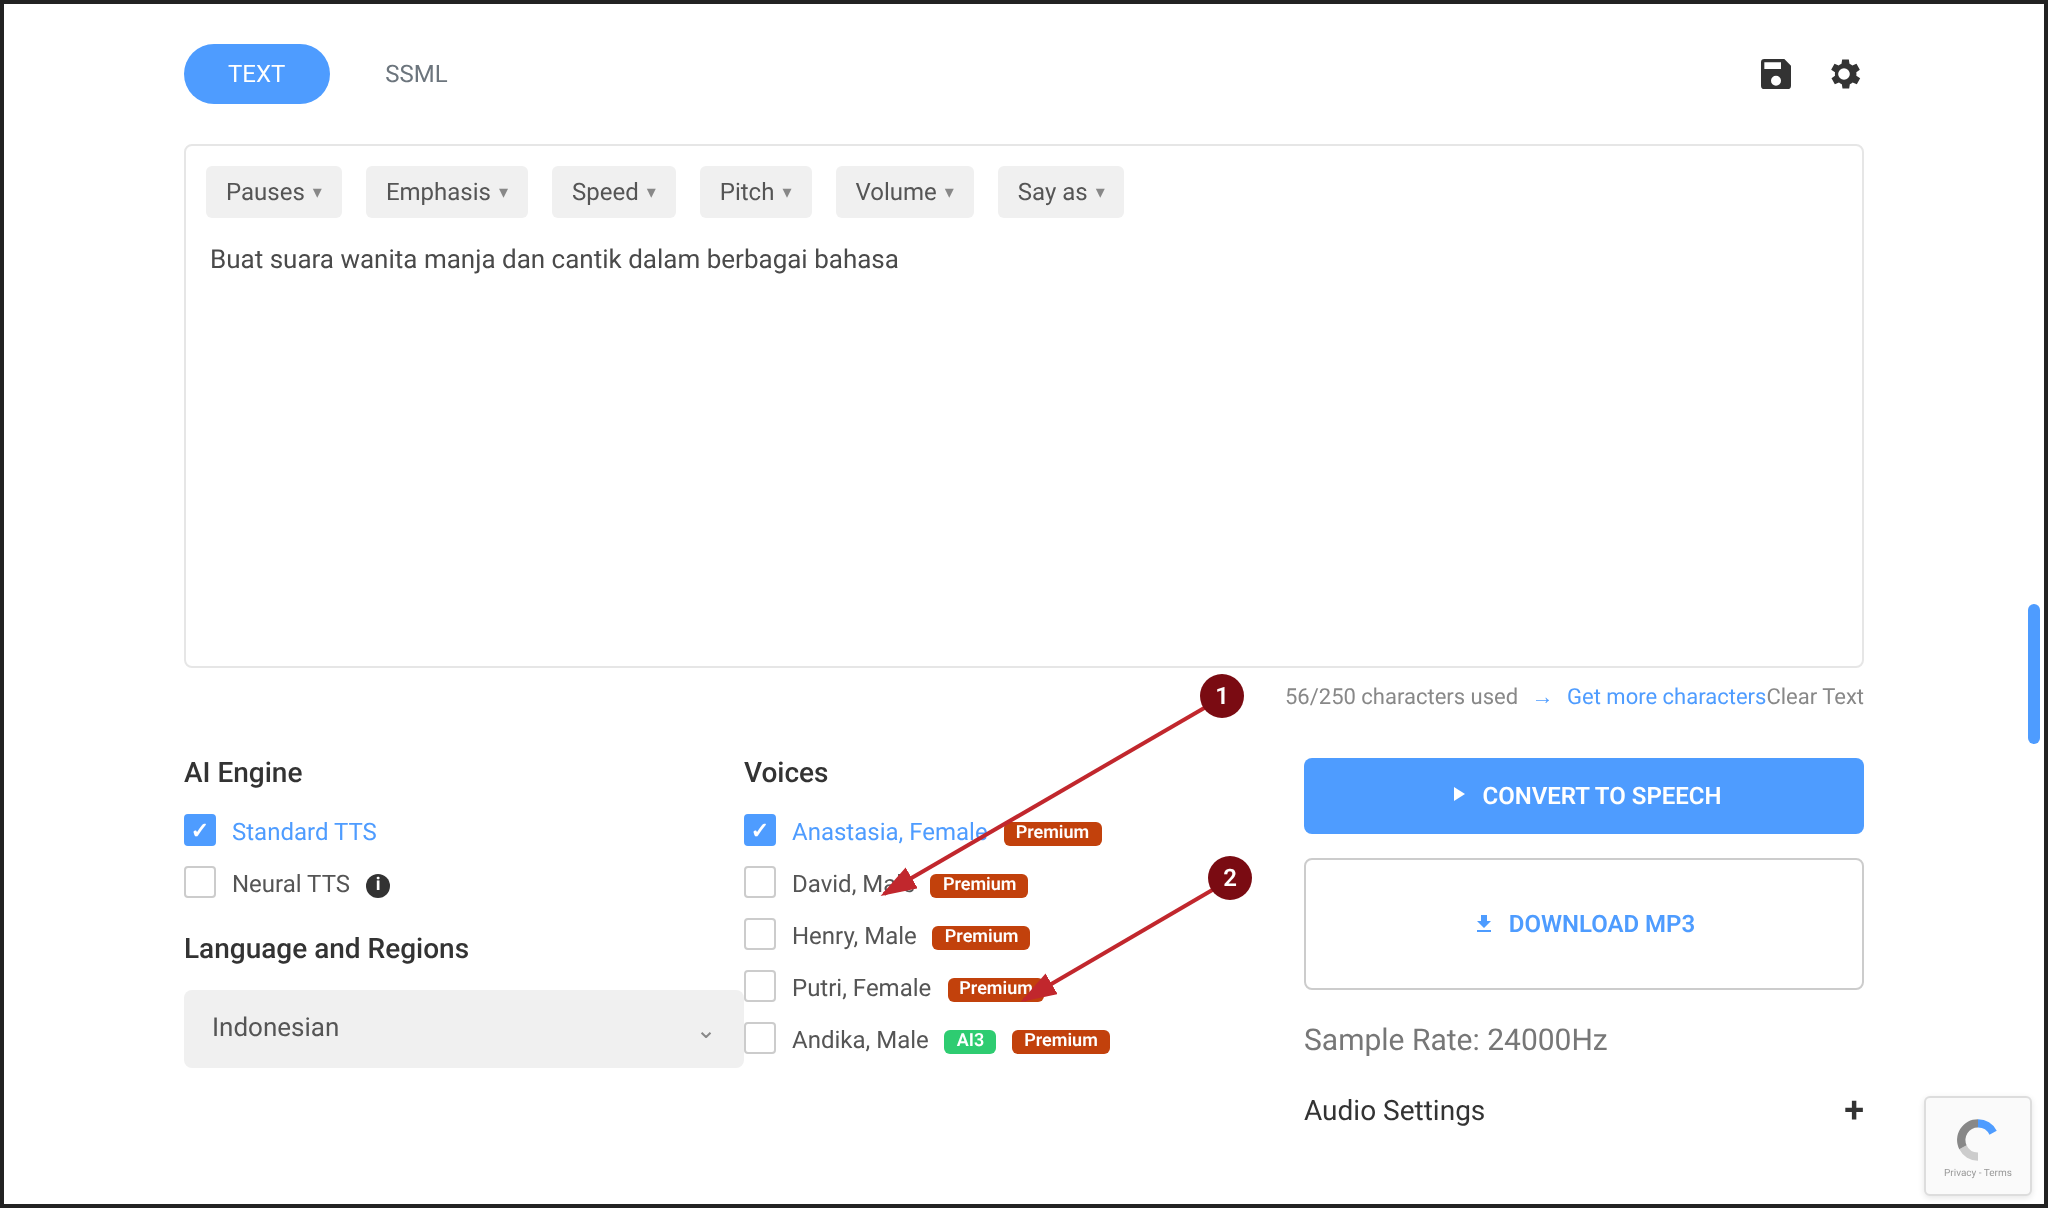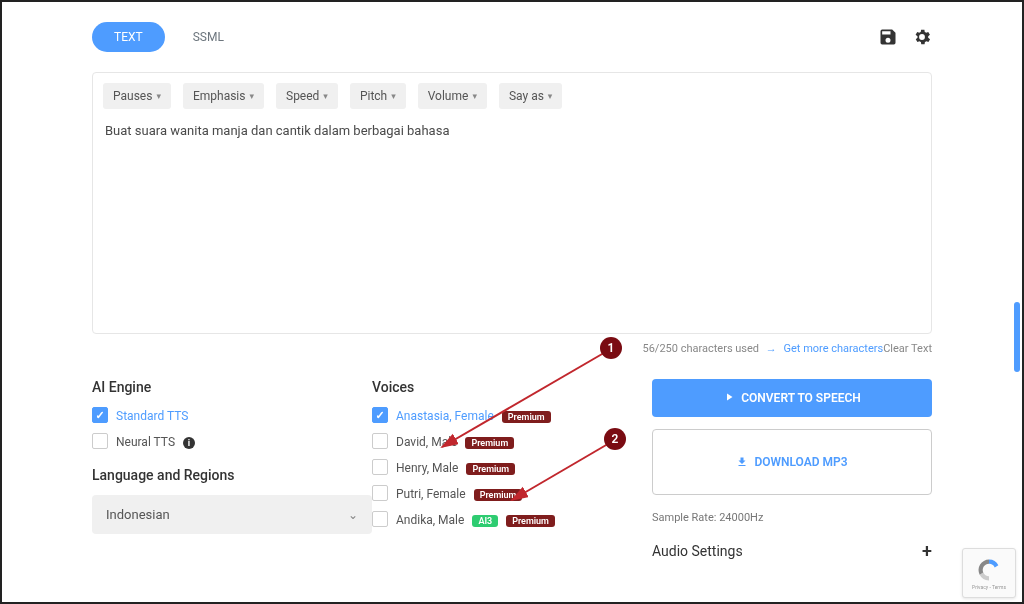--- a/index.html
+++ b/index.html
@@ -22,27 +22,27 @@
 .col{flex:1}
 .section-title{font-size:14px;color:#333;margin-bottom:12px;font-weight:500}
 .check-row{display:flex;align-items:flex-end;gap:8px;margin-bottom:10px;font-size:12px}
 .checkbox{width:16px;height:16px;border:1px solid #ccc;border-radius:2px;display:inline-flex;align-items:center;justify-content:center;background:#fff}
 .checkbox.checked{background:#4e9cff;border-color:#4e9cff}
 .checkbox.checked::after{content:"✓";color:#fff;font-size:11px;font-weight:bold}
 .check-label{color:#555}
 .check-label.active{color:#4e9cff}
 .info-icon{width:12px;height:12px;border-radius:50%;background:#333;color:#fff;font-size:9px;display:inline-flex;align-items:center;justify-content:center;font-weight:bold}
 .badge{padding:1px 6px;border-radius:3px;font-size:9px;color:#fff;font-weight:600}
-.badge-premium{background:#7f1d1d}
+.badge-premium{background:#c2410c}
 .badge-ai{background:#2ecc71}
 .select-box{width:100%;padding:12px 14px;background:#f0f0f0;border:none;border-radius:4px;font-size:13px;color:#555;display:flex;justify-content:space-between;align-items:center;cursor:pointer}
 .chevron{font-size:12px;color:#888}
 .btn-primary{width:100%;padding:12px;background:#4e9cff;color:#fff;border:none;border-radius:4px;font-size:12px;font-weight:600;cursor:pointer;display:flex;align-items:flex-start;justify-content:center;gap:6px;margin-bottom:12px}
 .btn-outline{width:100%;padding:25px;background:#fff;color:#4e9cff;border:1px solid #ccc;border-radius:4px;font-size:12px;font-weight:600;cursor:pointer;display:flex;align-items:center;justify-content:center;gap:6px;margin-bottom:16px}
-.sample-rate{font-size:11px;color:#777;margin-bottom:16px}
+.sample-rate{font-size:15px;color:#777;margin-bottom:16px}
 .audio-settings{display:flex;justify-content:space-between;align-items:center;font-size:14px;color:#333}
 .plus{font-size:18px;font-weight:600;cursor:pointer}
 .annotation{position:absolute;pointer-events:none}
 .circle-num{width:22px;height:22px;border-radius:50%;background:#7a0b12;color:#fff;font-size:12px;font-weight:600;display:flex;align-items:center;justify-content:center}
 .arrow-line{stroke:#c1272d;stroke-width:2;fill:none}
 .arrow-head{fill:#c1272d}
 .recaptcha{position:absolute;bottom:4px;right:6px;width:54px;height:50px;border:1px solid #ddd;border-radius:3px;background:#fafafa;display:flex;flex-direction:column;align-items:center;justify-content:center;box-shadow:0 1px 3px rgba(0,0,0,0.1)}
 .recaptcha svg{width:26px;height:26px}
 .recaptcha-text{font-size:5px;color:#999;margin-top:1px}
 .scroll-edge{position:absolute;right:2px;top:50%;width:6px;height:70px;background:#4e9cff;border-radius:3px}

